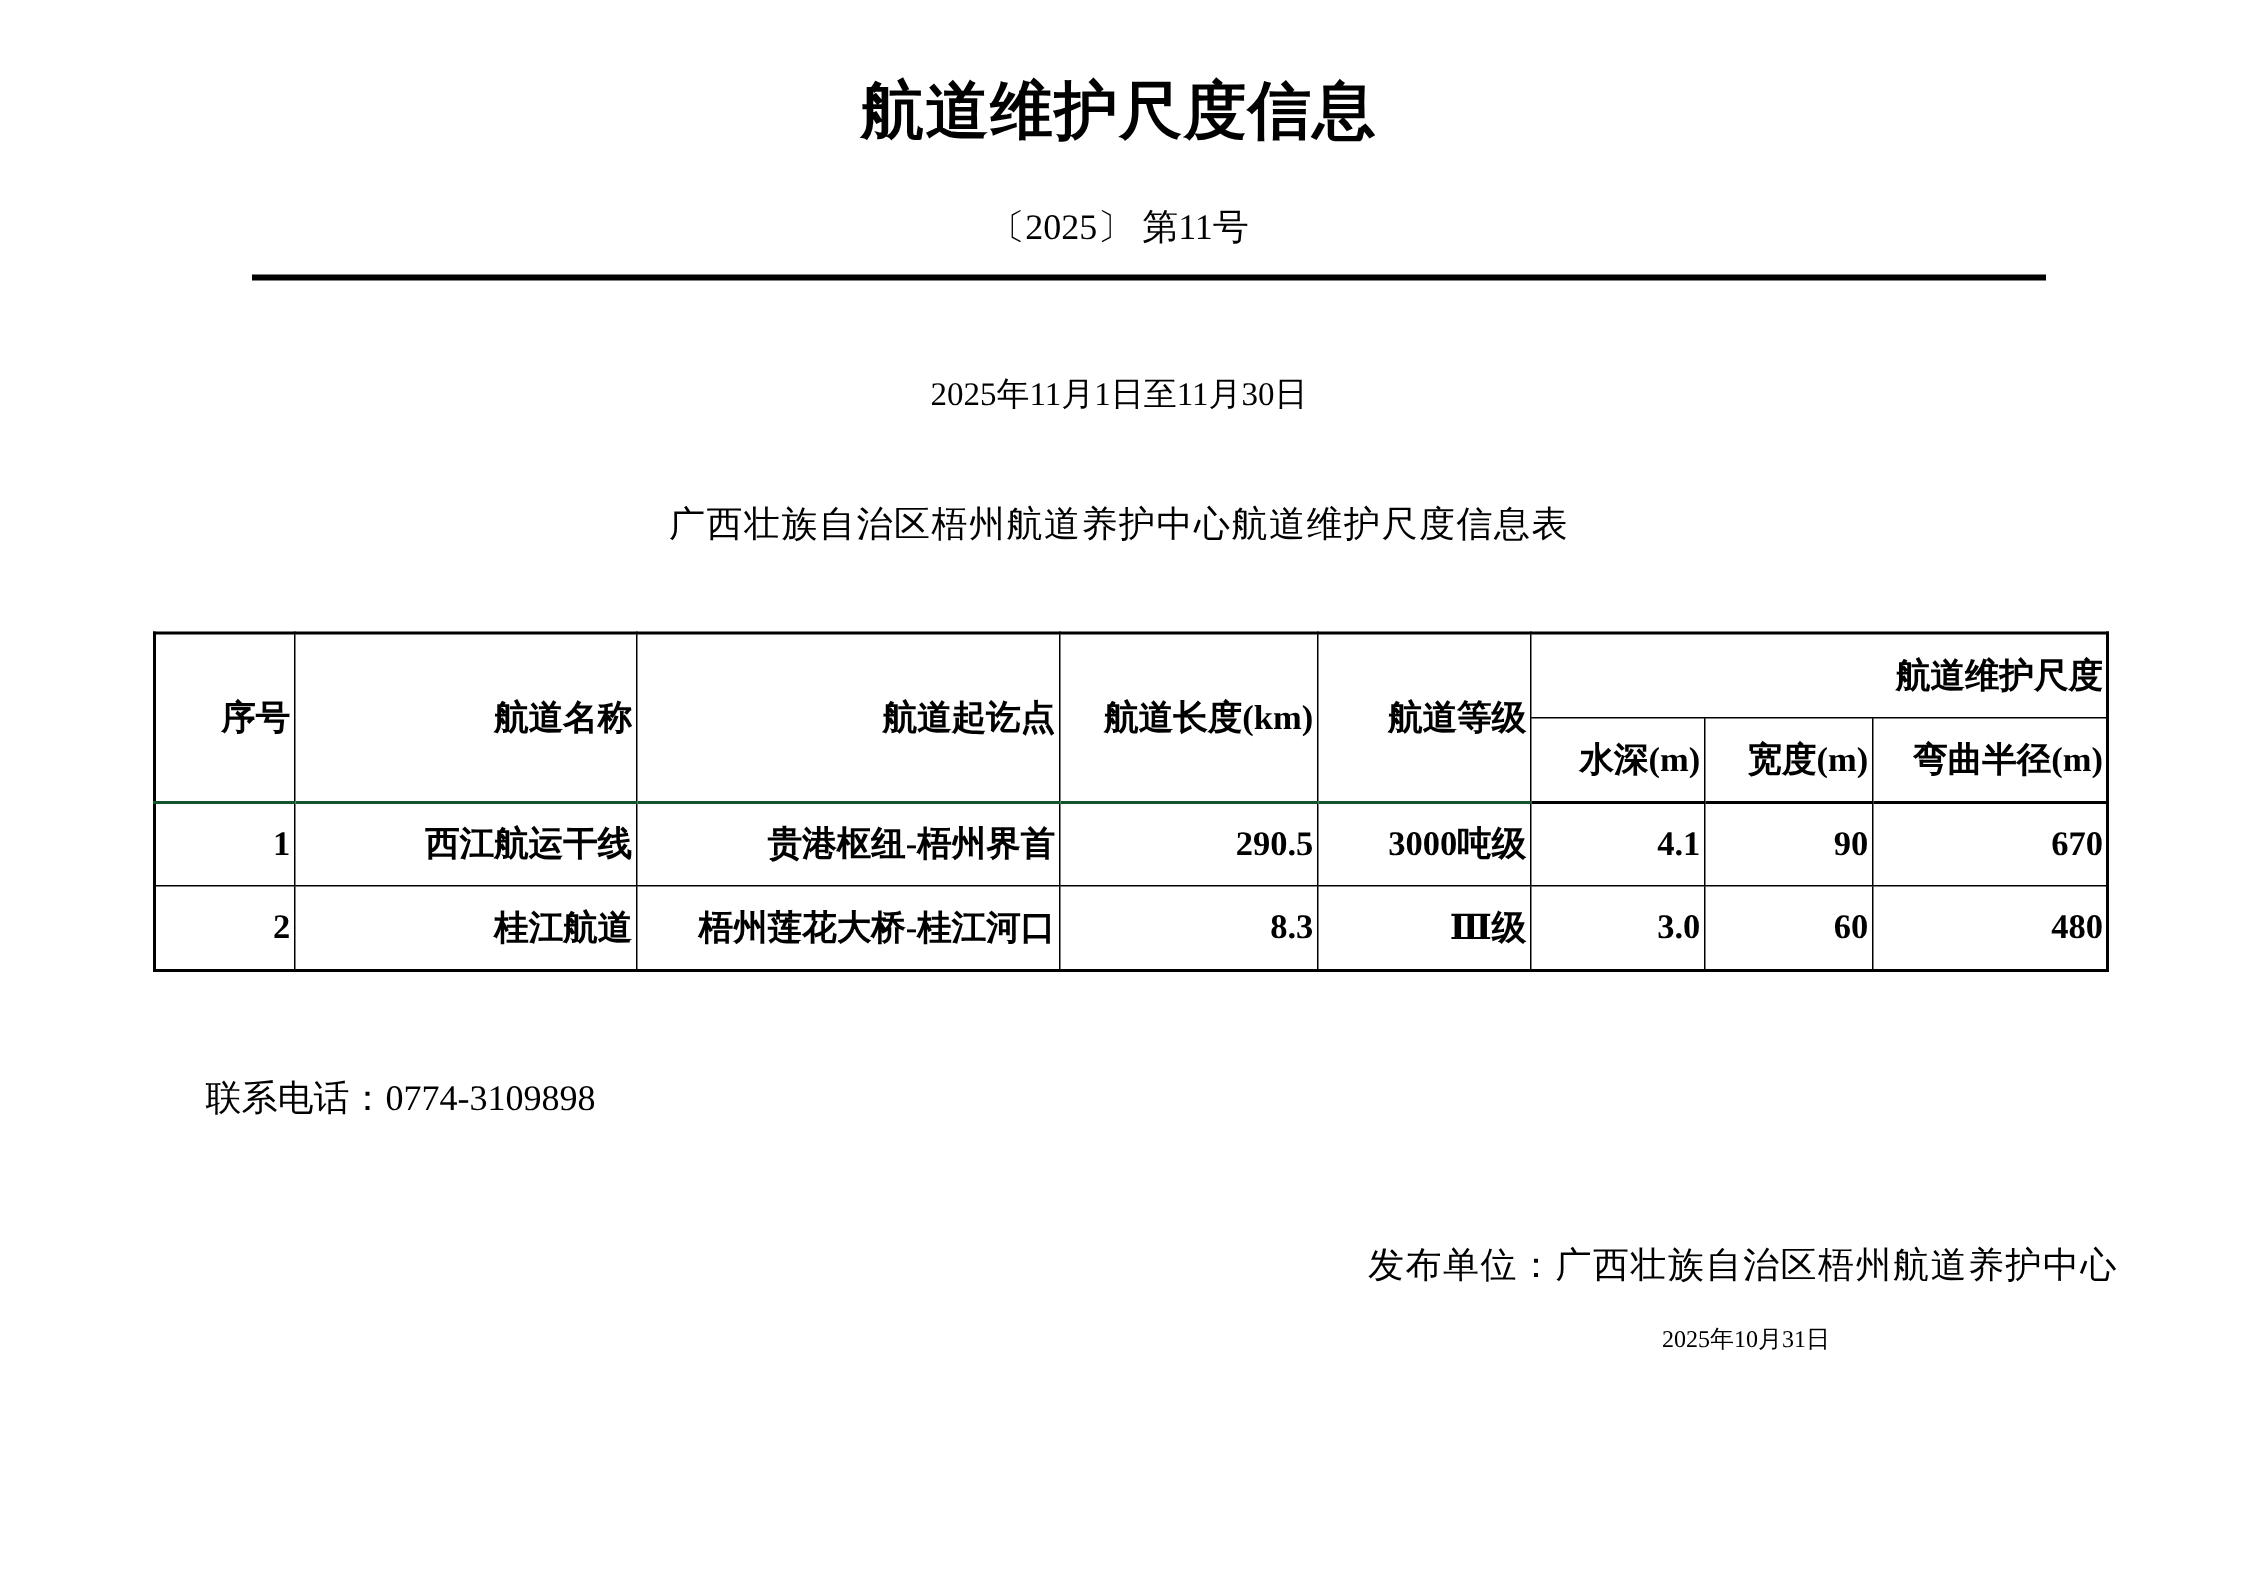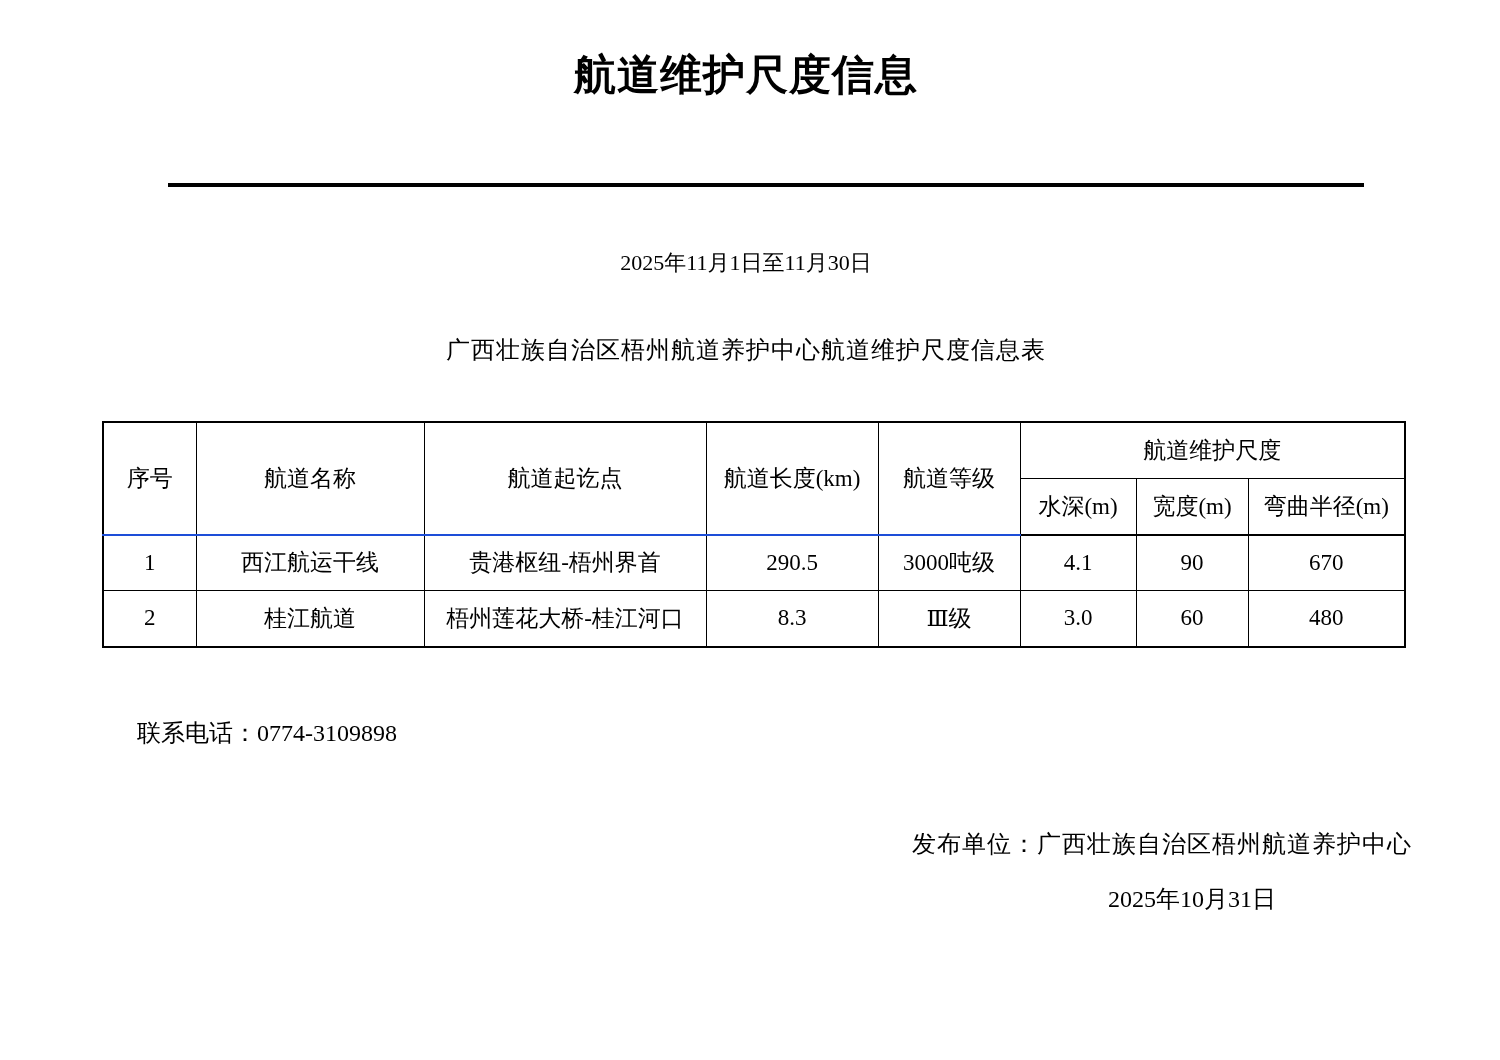--- a/index.html
+++ b/index.html
@@ -71,33 +71,33 @@
     width: 1302px;
     border-collapse: collapse;
     table-layout: fixed;
     font-size: 23px;
     text-align: center;
     border: 2px solid #000;
   }
   .info-table th,
   .info-table td {
     border: 1px solid #000;
-    font-weight: normal;
+    font-weight: bold;
     padding: 0 2px;
-    text-align: center;
+    text-align: right;
     vertical-align: middle;
     overflow: hidden;
     white-space: nowrap;
   }
   .info-table thead tr.sub-header th {
     border-bottom: 2px solid #000;
     margin-left: 12px;
   }
   .info-table thead th[rowspan] {
-    border-bottom: 2px solid #1d4ed8;
+    border-bottom: 2px solid #14532d;
   }
   .info-table tbody tr:first-child td {
     border-top: 2px solid #000;
   }
   tr.group-row    { height: 56px; }
   tr.sub-header   { height: 57px; }
   tr.data-row-1   { height: 55px; }
   tr.data-row-2   { height: 57px; }
   .contact {
     position: absolute;
@@ -114,32 +114,33 @@
     text-align: right;
     font-size: 24px;
     line-height: 1.3;
     letter-spacing: 1px;
     padding-left: 40px;
   }
   .publish-date {
     position: absolute;
     top: 884px;
     left: 1108px;
-    font-size: 24px;
+    font-size: 16px;
     line-height: 1.3;
     text-align: center;
   }
 </style>
 </head>
 <body>
 
 <div class="page">
 
   <h1 class="doc-title">航道维护尺度信息</h1>
 
+  <div class="doc-number">〔2025〕 第11号</div>
 
   <div class="title-rule"></div>
 
   <div class="period">2025年11月1日至11月30日</div>
 
   <div class="table-title">广西壮族自治区梧州航道养护中心航道维护尺度信息表</div>
 
   <table class="info-table">
     <colgroup>
       <col style="width:93px">

